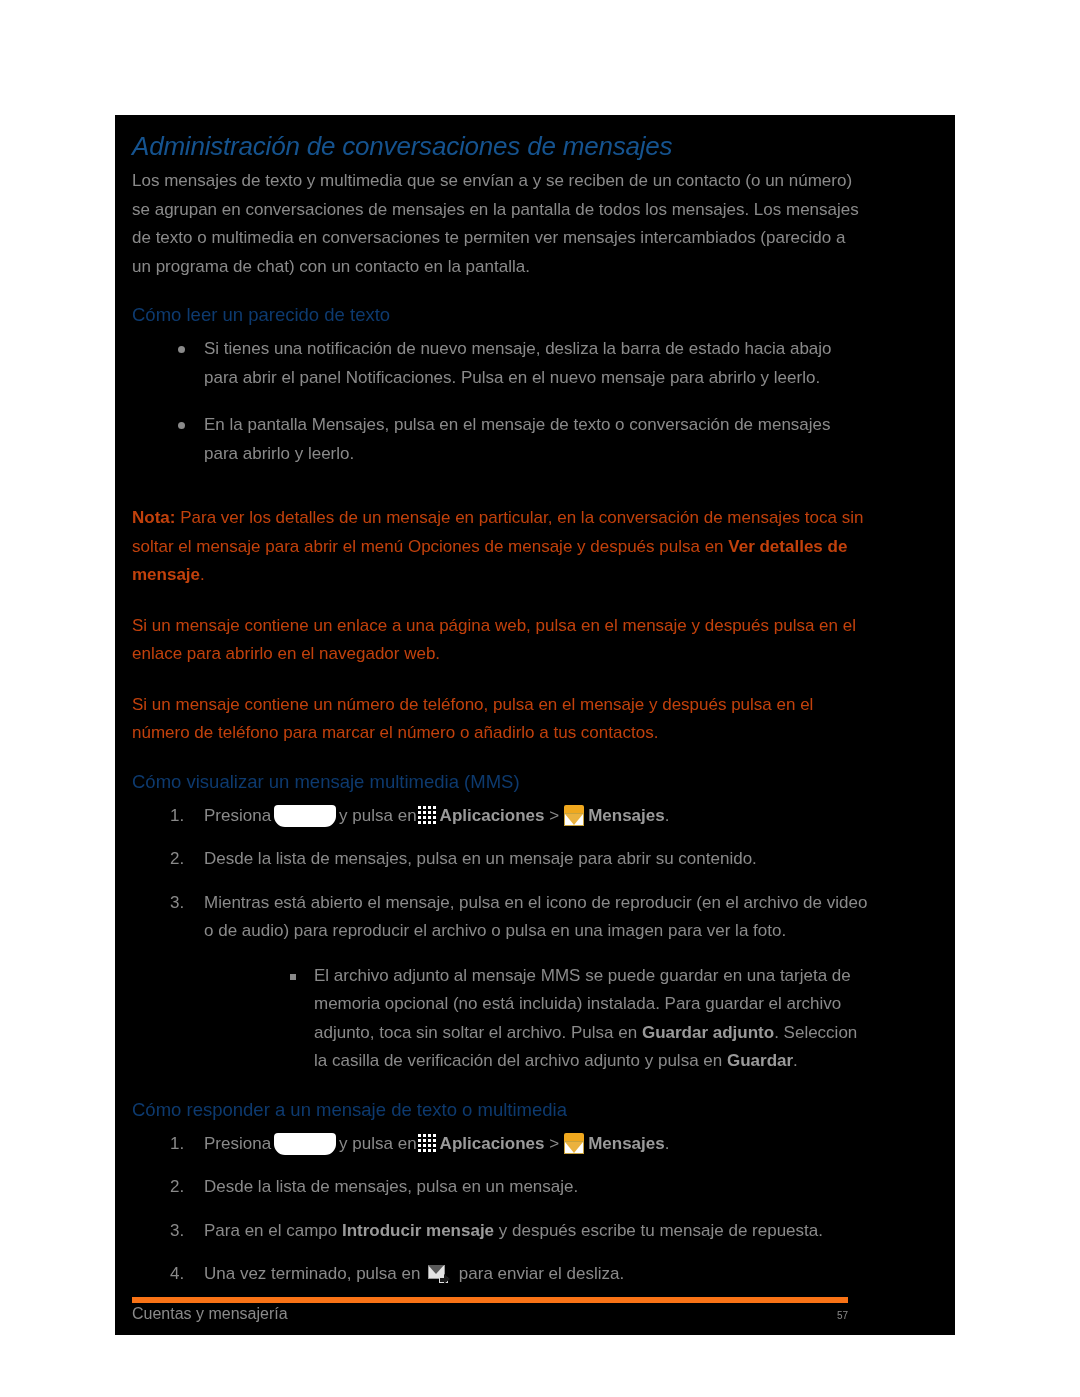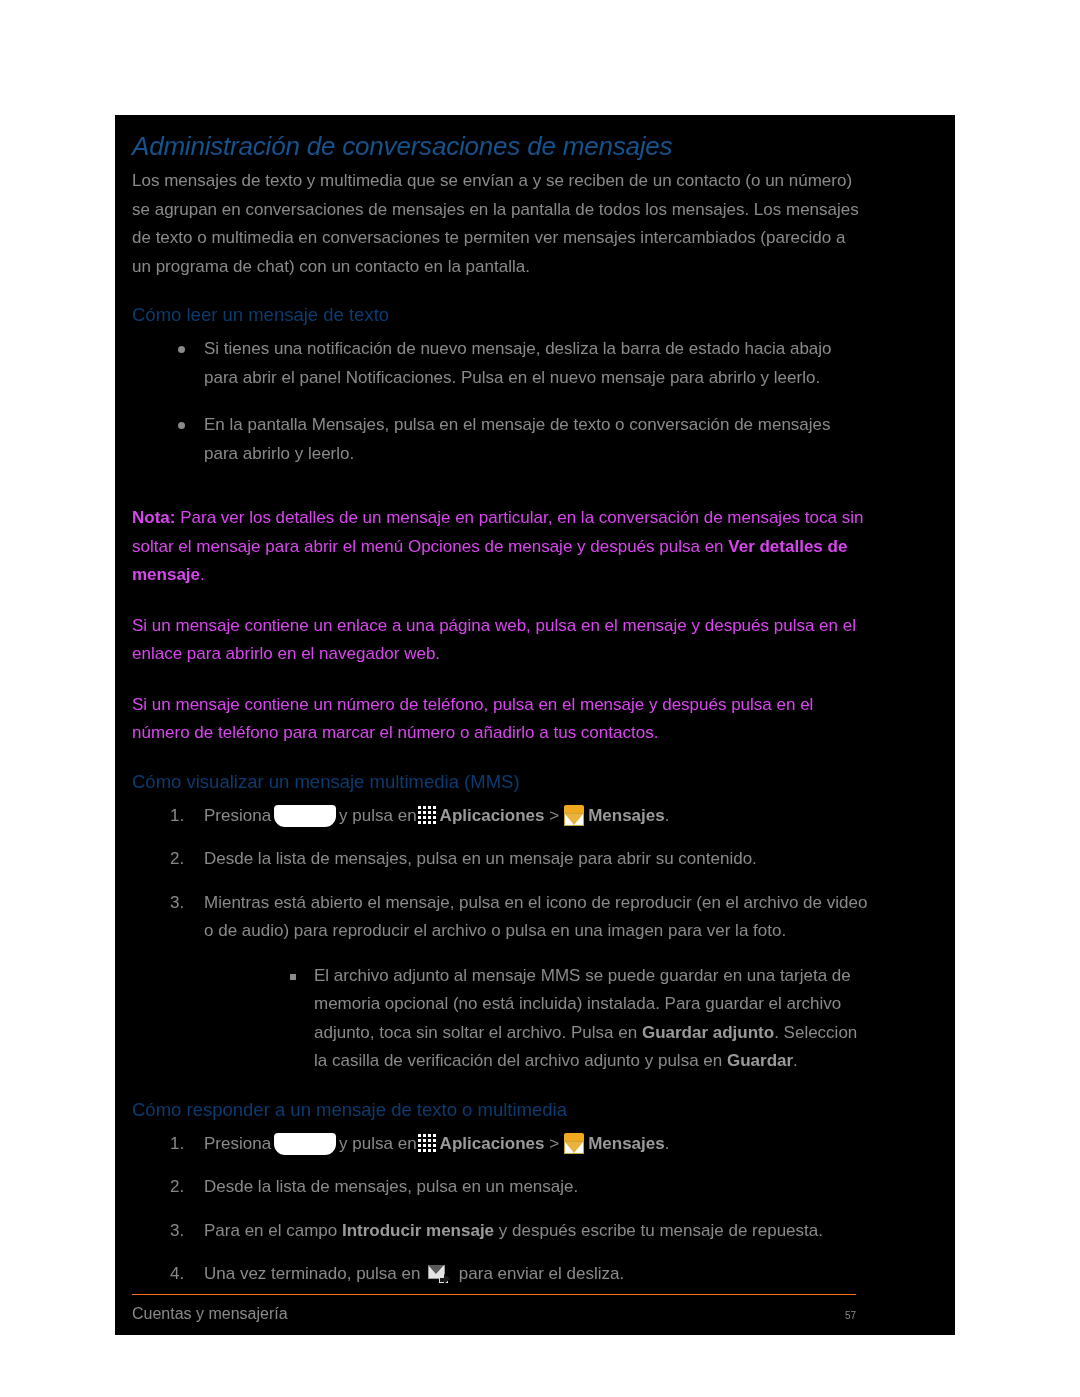--- a/index.html
+++ b/index.html
@@ -48,21 +48,21 @@
     margin: 22px 0 8px 0;
   }
   p.body-text {
     color: #8a8a8a;
     font-size: 17px;
     line-height: 28.5px;
     margin: 0 0 0 0;
     max-width: 818px;
   }
   p.note-text {
-    color: #d946ef;
+    color: #c2410c;
     font-size: 17px;
     line-height: 28.5px;
     margin: 0 0 0 0;
     max-width: 818px;
   }
   p.note-text b { font-weight: bold; }
   .gap-sm { height: 17px; }
   .gap-md { height: 22px; }
 
   ul.bullets {
@@ -238,24 +238,24 @@
     right: 0; top: 0;
     width: 0; height: 0;
     border-top: 5px solid transparent;
     border-bottom: 5px solid transparent;
     border-left: 6px solid #1a1a1a;
   }
 
   .footer {
     position: absolute;
     left: 17px;
-    right: 12px;
+    right: 20px;
     bottom: 16px;
-    border-top: 1px solid #f97316;
-    padding-top: 8px;
+    border-top: 6px solid #f97316;
+    padding-top: 0px;
   }
   .footer-row {
     display: flex;
     justify-content: space-between;
     align-items: baseline;
   }
   .footer-text {
     color: #8a8a8a;
     font-size: 16px;
     line-height: 22px;
@@ -269,21 +269,21 @@
 </head>
 <body>
 
 <div class="page">
   <div class="inner">
 
     <h1 class="doc-title">Administración de conversaciones de mensajes</h1>
 
     <p class="body-text">Los mensajes de texto y multimedia que se envían a y se reciben de un contacto (o un número) se agrupan en conversaciones de mensajes en la pantalla de todos los mensajes. Los mensajes de texto o multimedia en conversaciones te permiten ver mensajes intercambiados (parecido a un programa de chat) con un contacto en la pantalla.</p>
 
-    <h2 class="doc-sub">Cómo leer un mensaje de texto</h2>
+    <h2 class="doc-sub">Cómo leer un parecido de texto</h2>
 
     <ul class="bullets">
       <li>
         <span class="dot"></span>
         <span>Si tienes una notificación de nuevo mensaje, desliza la barra de estado hacia abajo para abrir el panel Notificaciones. Pulsa en el nuevo mensaje para abrirlo y leerlo.</span>
       </li>
       <li>
         <span class="dot"></span>
         <span>En la pantalla Mensajes, pulsa en el mensaje de texto o conversación de mensajes para abrirlo y leerlo.</span>
       </li>

